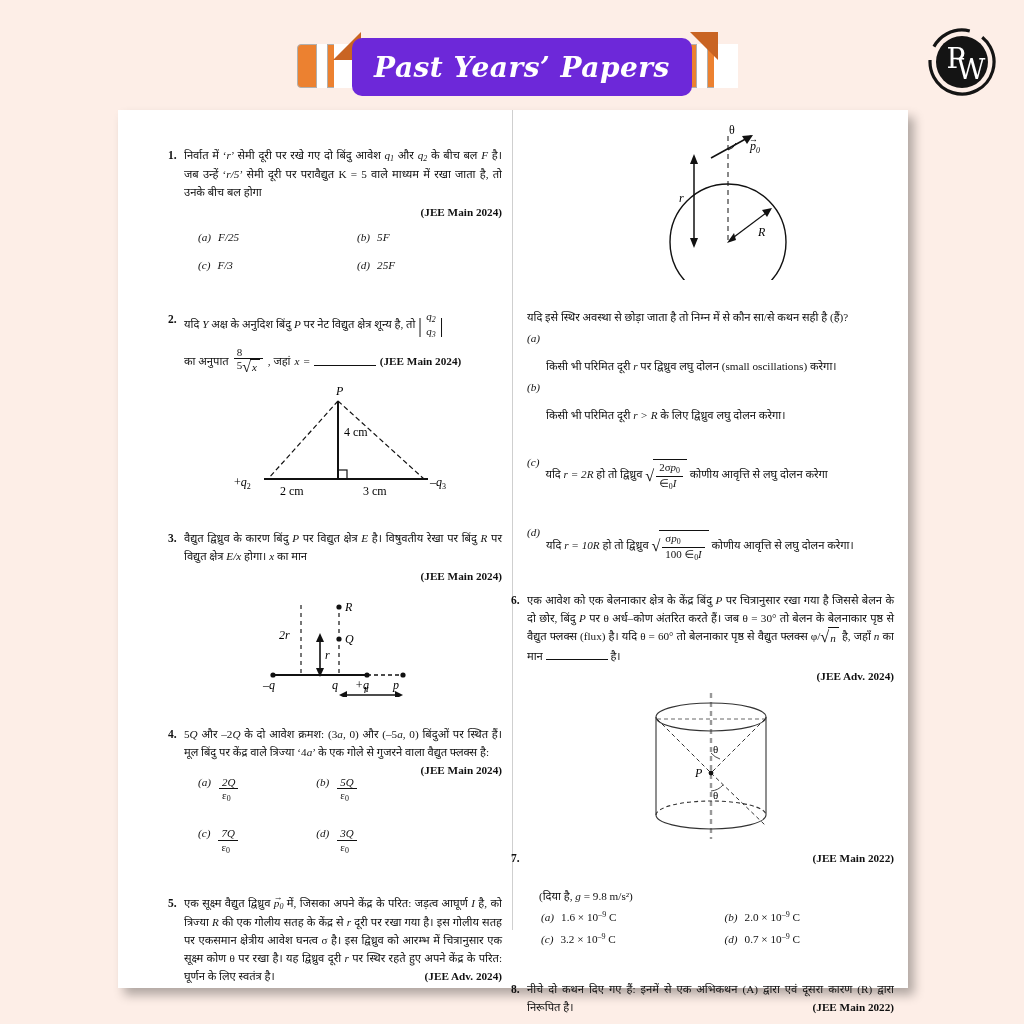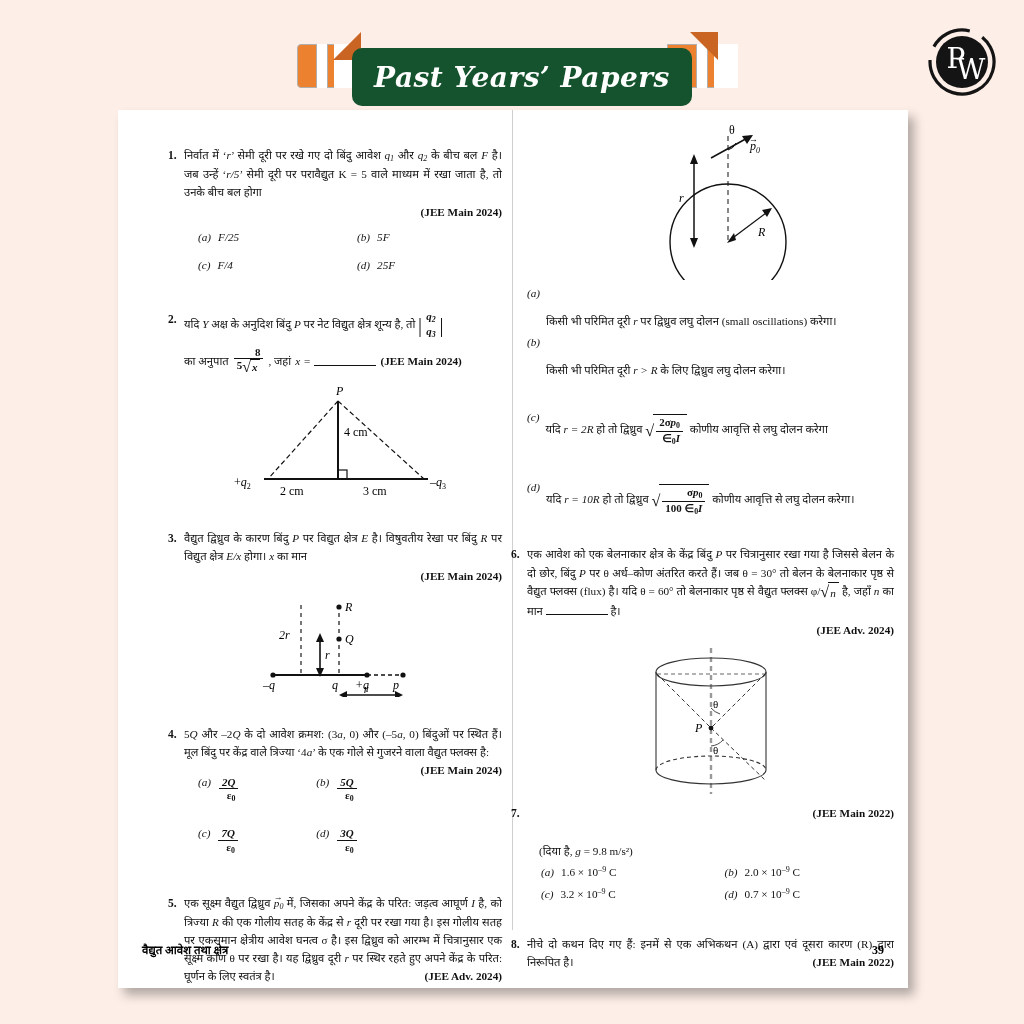--- a/index.html
+++ b/index.html
@@ -65,23 +65,23 @@
     border-width: 0 0 28px 28px;
     border-color: transparent transparent #c96423 transparent;
   }
   .ribbon-fold.right {
     left: 690px;
     border-width: 0 28px 28px 0;
     border-color: transparent #c96423 transparent transparent;
   }
   #banner-main {
     position: absolute;
-    left: 352px; top: 20px;
+    left: 352px; top: 10px;
     width: 340px; height: 58px;
-    background: #14532d;
+    background: #6d28d9;
     border-radius: 10px;
     display: flex;
     align-items: center;
     justify-content: center;
   }
   #banner-title {
     color: #ffffff;
     font-size: 28px;
     font-weight: bold;
     font-style: italic;
@@ -160,25 +160,24 @@
   }
   .olabel { font-style: italic; }
   .it { font-style: italic; }
   .sub { font-size: 0.72em; vertical-align: -0.28em; }
   .sup { font-size: 0.72em; vertical-align: 0.45em; }
 
   
   .frac {
     display: inline-block;
     vertical-align: middle;
-    text-align: right;
+    text-align: left;
     line-height: 1.12;
     font-size: 0.98em;
     margin: 0 1px;
-    font-weight: bold;
   }
   .frac .num { display: block; padding: 0 3px; }
   .frac .den { display: block; border-top: 1px solid #111; padding: 0 3px; }
 
   
   .rad {
     display: inline-flex;
     align-items: stretch;
     vertical-align: middle;
   }
@@ -260,21 +259,21 @@
         <div class="opt">
           <span class="olabel">(a)</span>
           <span class="it">F/25</span>
         </div>
         <div class="opt">
           <span class="olabel">(b)</span>
           <span class="it">5F</span>
         </div>
         <div class="opt">
           <span class="olabel">(c)</span>
-          <span class="it">F/4</span>
+          <span class="it">F/3</span>
         </div>
         <div class="opt">
           <span class="olabel">(d)</span>
           <span class="it">25F</span>
         </div>
       </div>
     </div>
 
     <div class="q" style="margin-top:-2px;">
       <span class="q-num">2.</span>
@@ -417,20 +416,21 @@
       <polygon points="91,34 87,44 95,44" fill="#111"></polygon>
       <polygon points="91,128 87,118 95,118" fill="#111"></polygon>
       <text x="76" y="82" font-size="12" font-style="italic" font-family="Liberation Serif, serif">r</text>
       <line x1="127" y1="120" x2="167" y2="90" stroke="#111" stroke-width="1.3"></line>
       <polygon points="169,88 159,90 164,97" fill="#111"></polygon>
       <polygon points="124,123 133,120 131,113" fill="#111"></polygon>
       <text x="155" y="116" font-size="12" font-style="italic" font-family="Liberation Serif, serif">R</text>
     </svg>
 
     <div class="q">
+      <div class="q-body">यदि इसे स्थिर अवस्था से छोड़ा जाता है तो निम्न में से कौन सा/से कथन सही है (हैं)?</div>
 
       <div style="display:flex;gap:6px;margin-top:3px">
         <span class="olabel">(a)</span>
         <span class="q-body" style="flex:1"><span>किसी भी परिमित दूरी </span><span class="it">r</span><span> पर द्विध्रुव लघु दोलन (small oscillations) करेगा।</span></span>
       </div>
 
       <div style="display:flex;gap:6px;margin-top:3px">
         <span class="olabel">(b)</span>
         <span class="q-body" style="flex:1"><span>किसी भी परिमित दूरी </span><span class="it">r &gt; R</span><span> के लिए द्विध्रुव लघु दोलन करेगा।</span></span>
       </div>
@@ -512,17 +512,13 @@
       <span class="q-num">8.</span>
       <div class="q-body">
         <span>नीचे दो कथन दिए गए हैं: इनमें से एक अभिकथन (A) द्वारा एवं दूसरा कारण (R) द्वारा निरूपित है।</span>
         <span class="src-inline" style="float:right">(JEE Main 2022)</span>
       </div>
     </div>
 
   </div>
  </div>
 
- <div id="footer">
-   <span id="footer-chapter">वैद्युत आवेश तथा क्षेत्र</span>
-   <span id="footer-page">39</span>
- </div>
 </div>
 
 </body></html>

